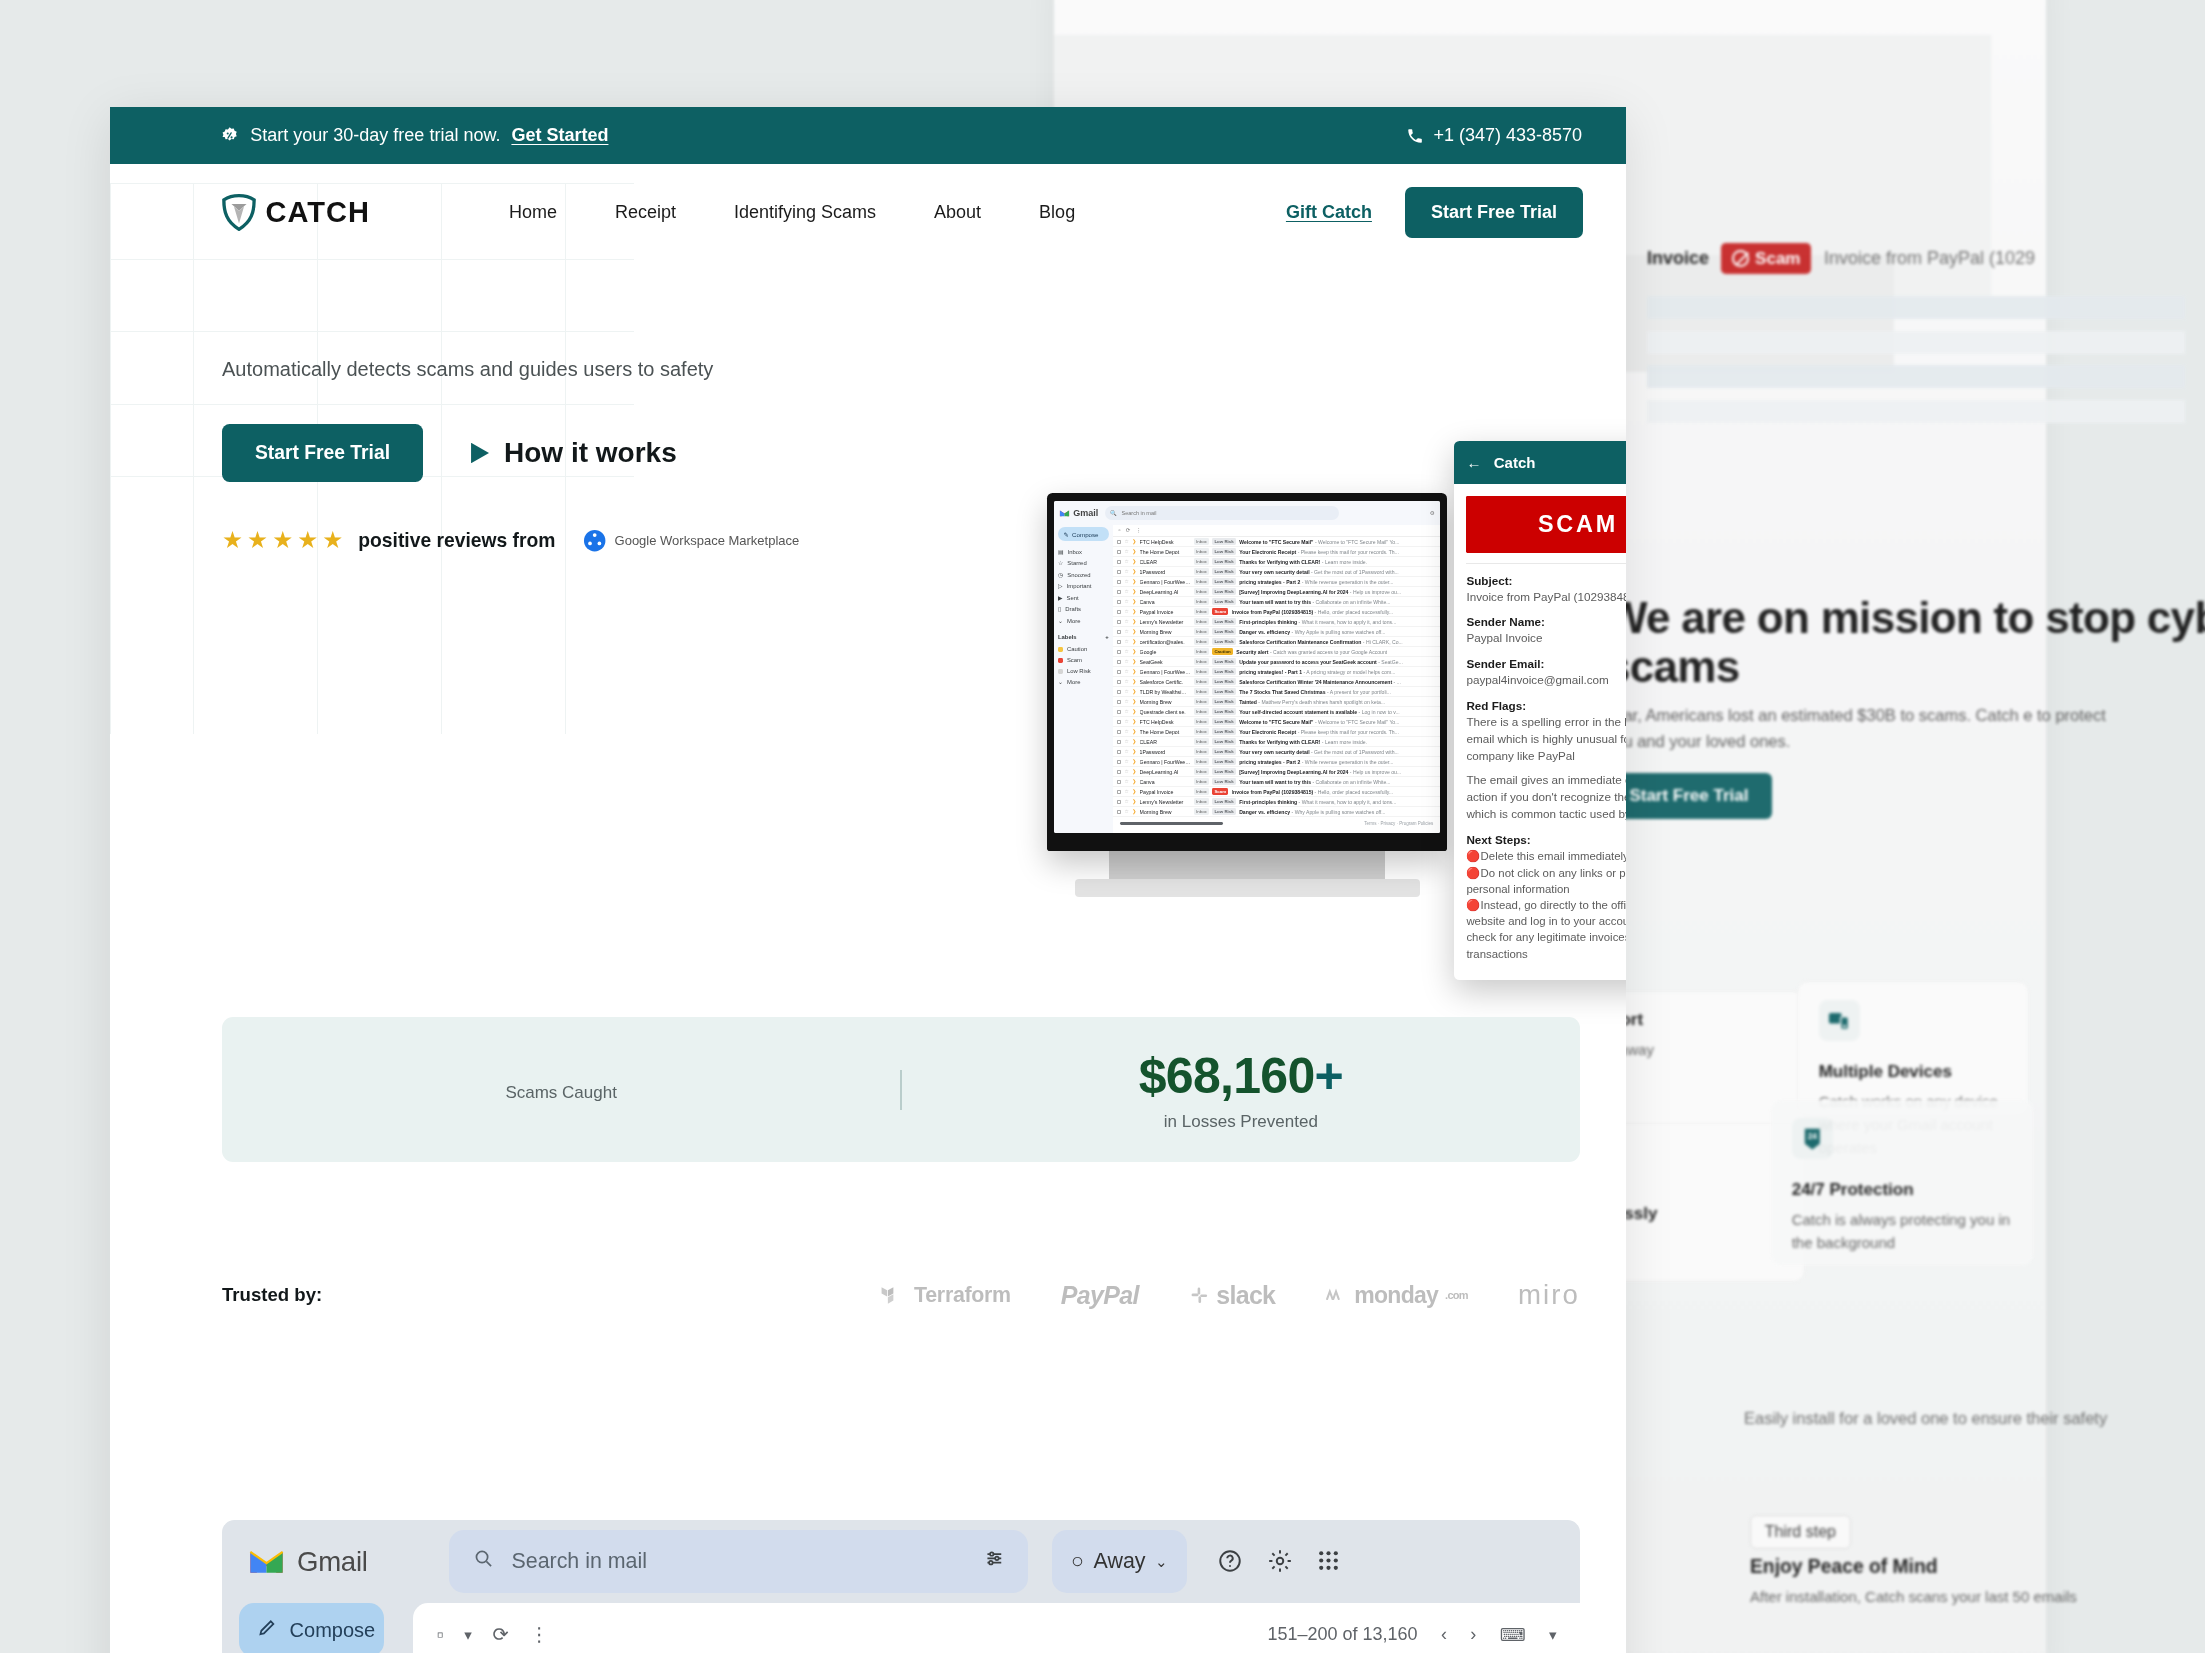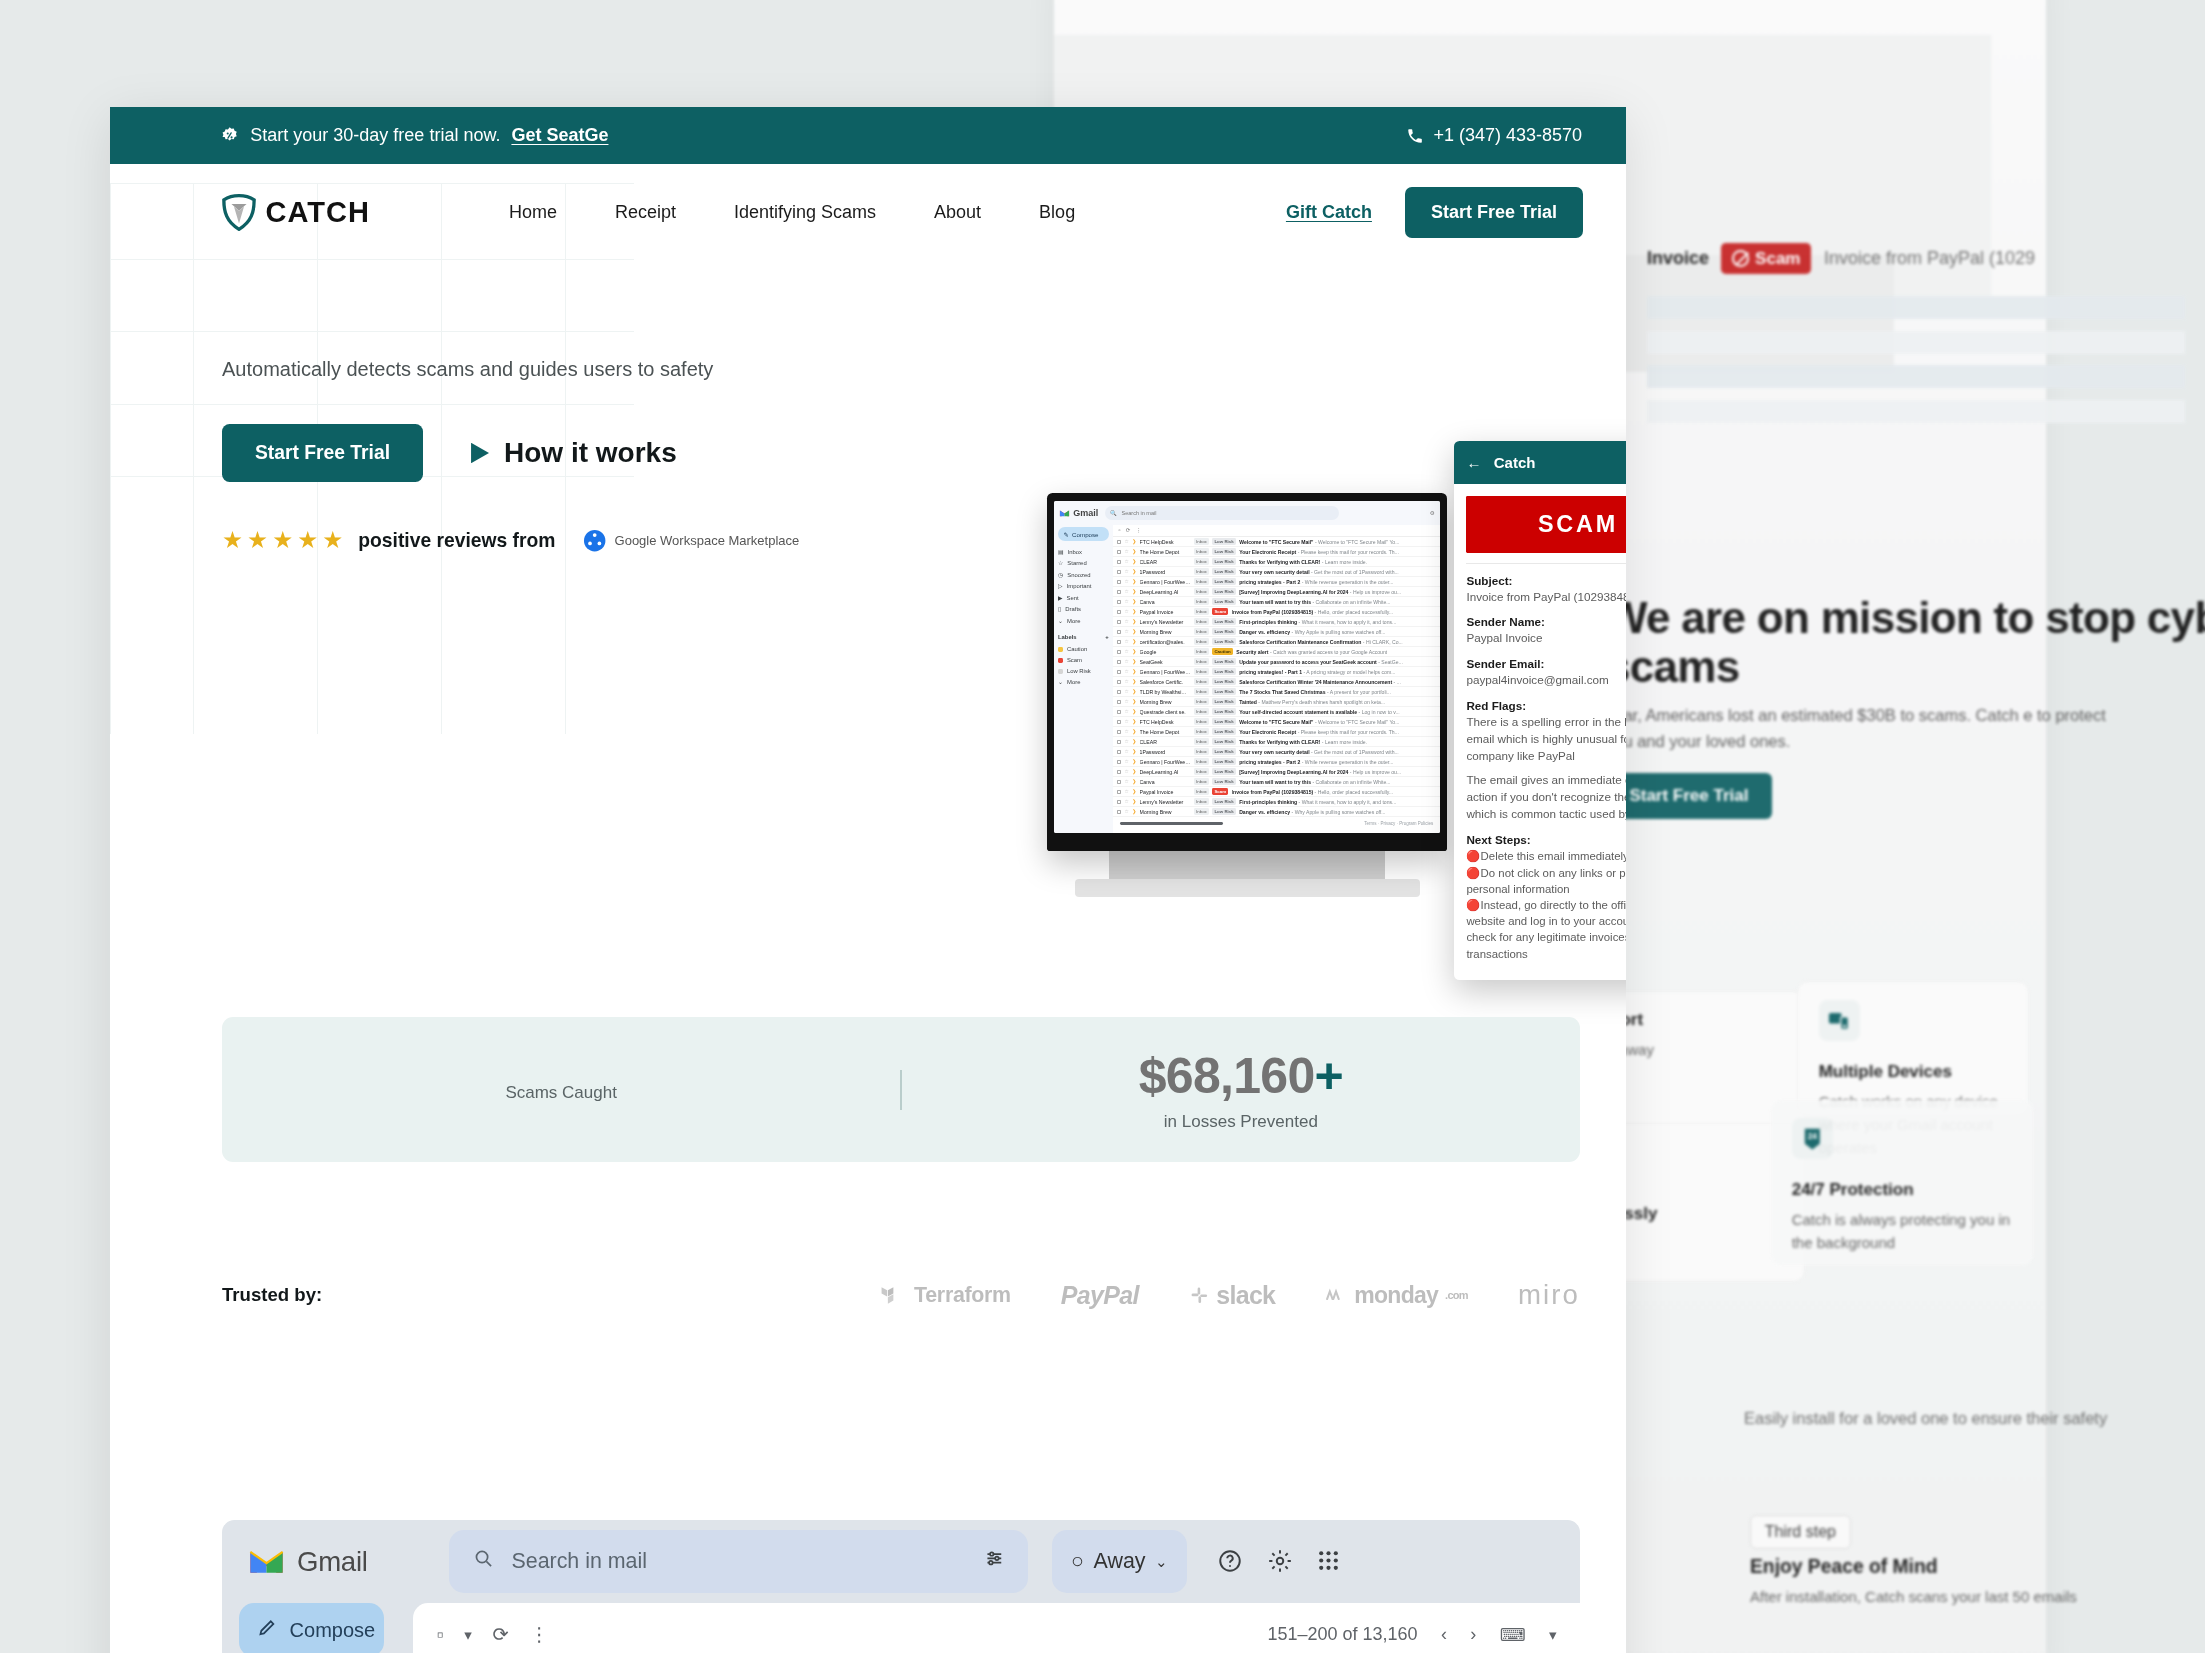--- a/index.html
+++ b/index.html
@@ -352,21 +352,21 @@
           <svg width="19.3" height="19.3" viewBox="0 0 24 24" fill="#fff">
               <path d="M12 1.5l2.2 2 2.9-.5 1 2.8 2.7 1.2-1 2.8 1 2.8-2.7 1.2-1 2.8-2.9-.5-2.2 2-2.2-2-2.9.5-1-2.8L3.2 13.6l1-2.8-1-2.8L5.9 6.8l1-2.8 2.9.5z"></path>
               <g fill="#0d6063">
                 <circle cx="9.6" cy="9.4" r="1.3"></circle>
                 <circle cx="14.4" cy="14.2" r="1.3"></circle>
                 <rect x="11" y="7.3" width="1.6" height="9.2" rx=".8" transform="rotate(32 12 12)"></rect>
               </g>
             </svg>
         </span>
         <span>Start your 30-day free trial now.</span>
-        <a href="#">Get SeatGe</a>
+        <a href="#">Get Started</a>
       </div>
       <div class="right">
         <span class="phone-ic">
           <svg width="18" height="18" viewBox="0 0 24 24" fill="#fff">
               <path d="M6.6 10.8c1.4 2.8 3.8 5.1 6.6 6.6l2.2-2.2c.3-.3.7-.4 1-.2 1.2.4 2.4.6 3.7.6.6 0 1 .4 1 1V20c0 .6-.4 1-1 1C10.7 21 3 13.3 3 3.9c0-.6.4-1 1-1h3.4c.6 0 1 .4 1 1 0 1.3.2 2.5.6 3.7.1.3 0 .7-.2 1l-2.2 2.2z"></path>
             </svg>
         </span>
         <span>+1 (347) 433-8570</span>
       </div>
     </div>
@@ -815,21 +815,21 @@
         </div>
       </div>
     </div>
 
     <div class="stats">
       <div class="stat">
         <div class="lbl">Scams Caught</div>
       </div>
       <div class="stat-div"></div>
       <div class="stat">
-        <div class="num"><span style="color:#737373">$68,160</span><span>+</span></div>
+        <div class="num"><span style="color:#14532d">$68,160</span><span>+</span></div>
         <div class="lbl">in Losses Prevented</div>
       </div>
     </div>
 
     <div class="trusted">
       <span class="tlabel">Trusted by:</span>
       <div class="logos">
         <span class="logo terraform">
           <svg width="19.3" height="22" viewBox="0 0 24 28">
               <path d="M3 4l7 4v8L3 12z" fill="#c9c9c9"></path>

